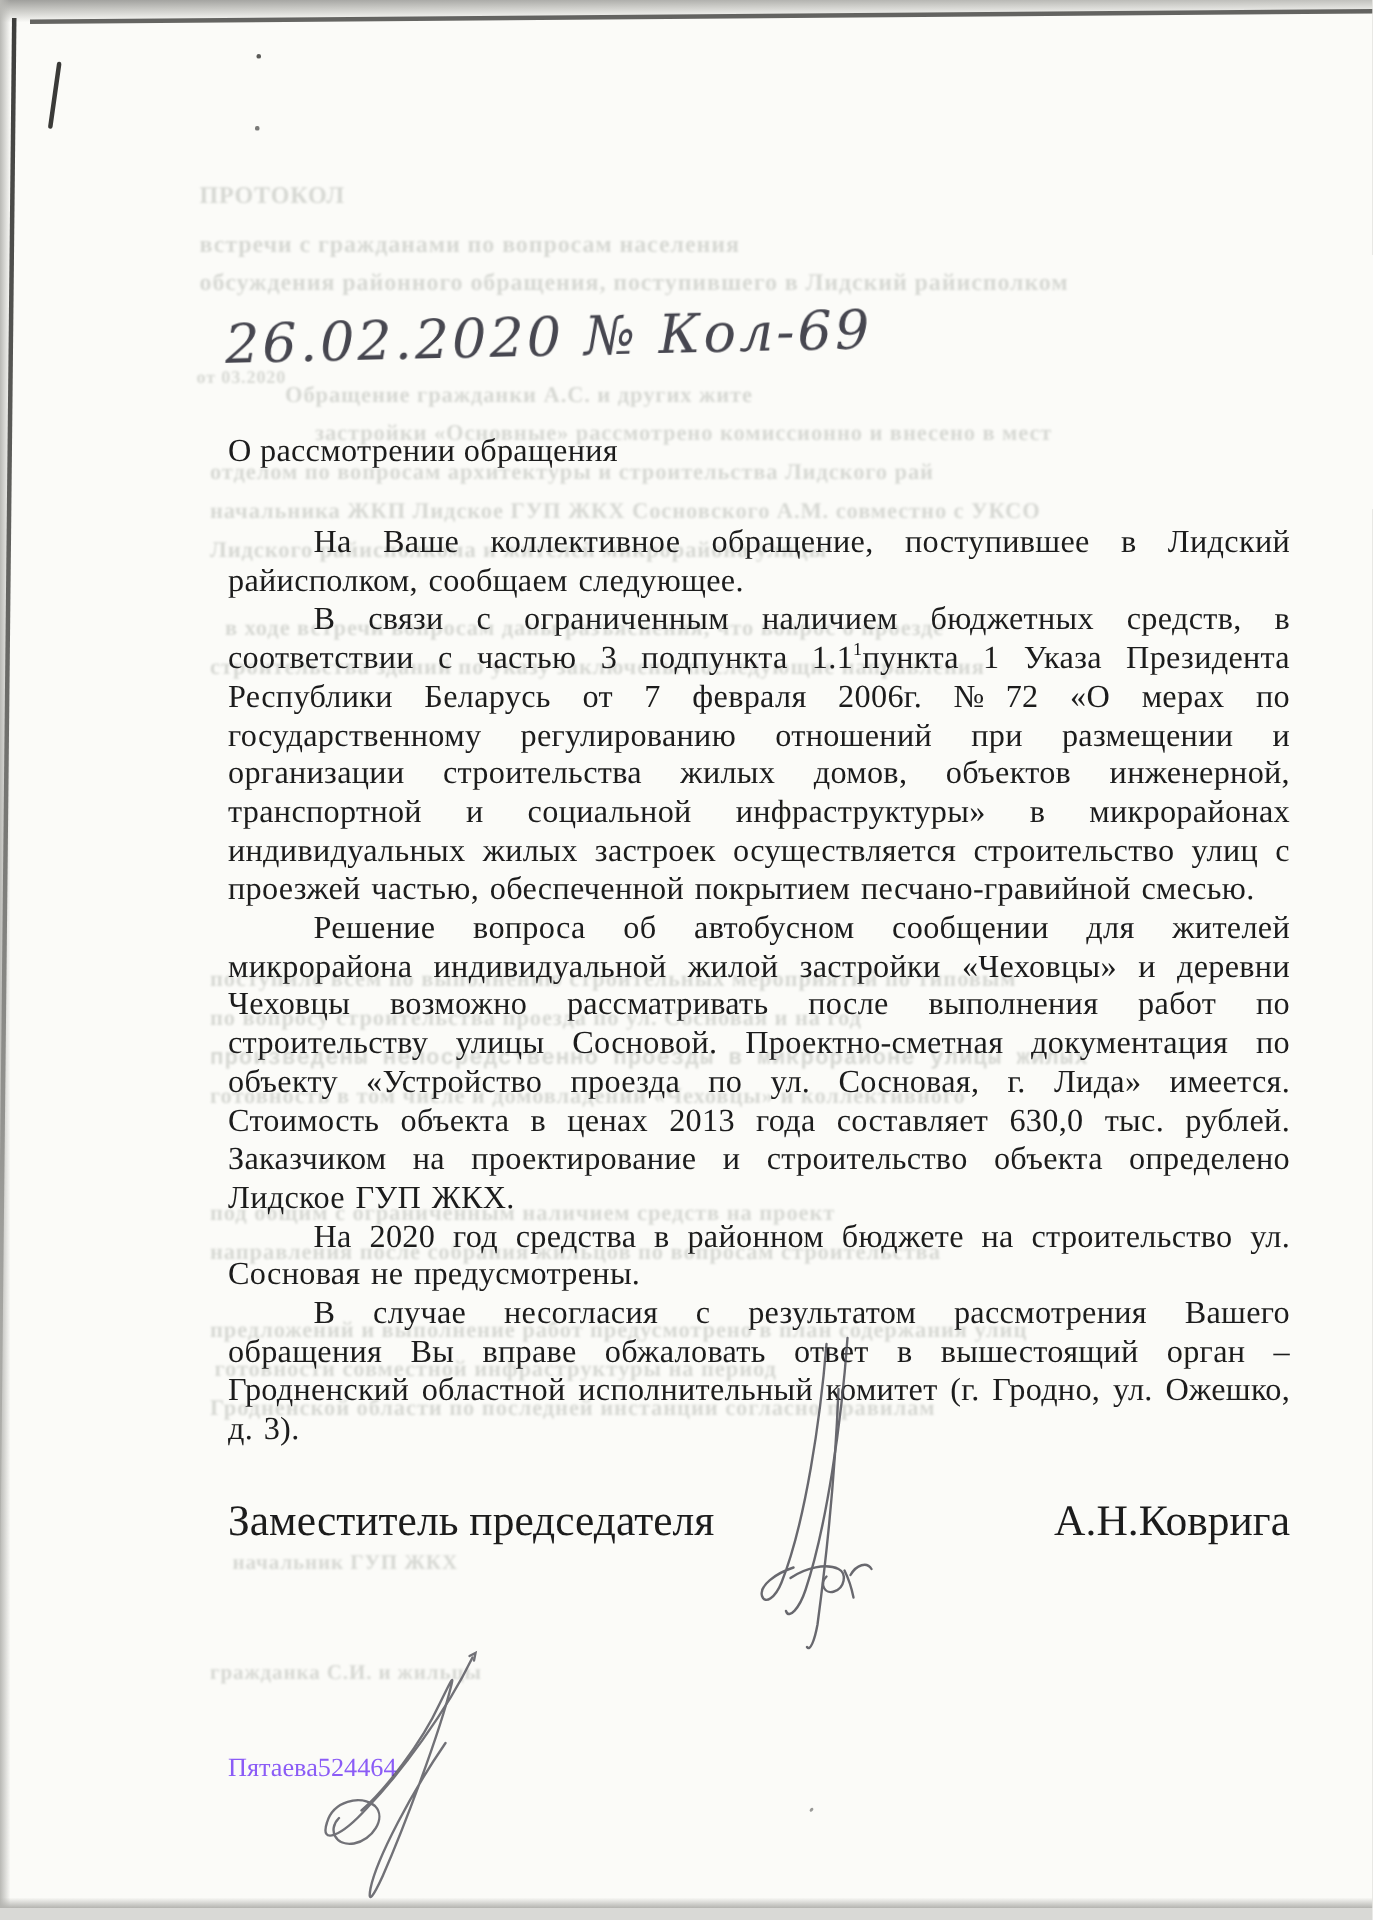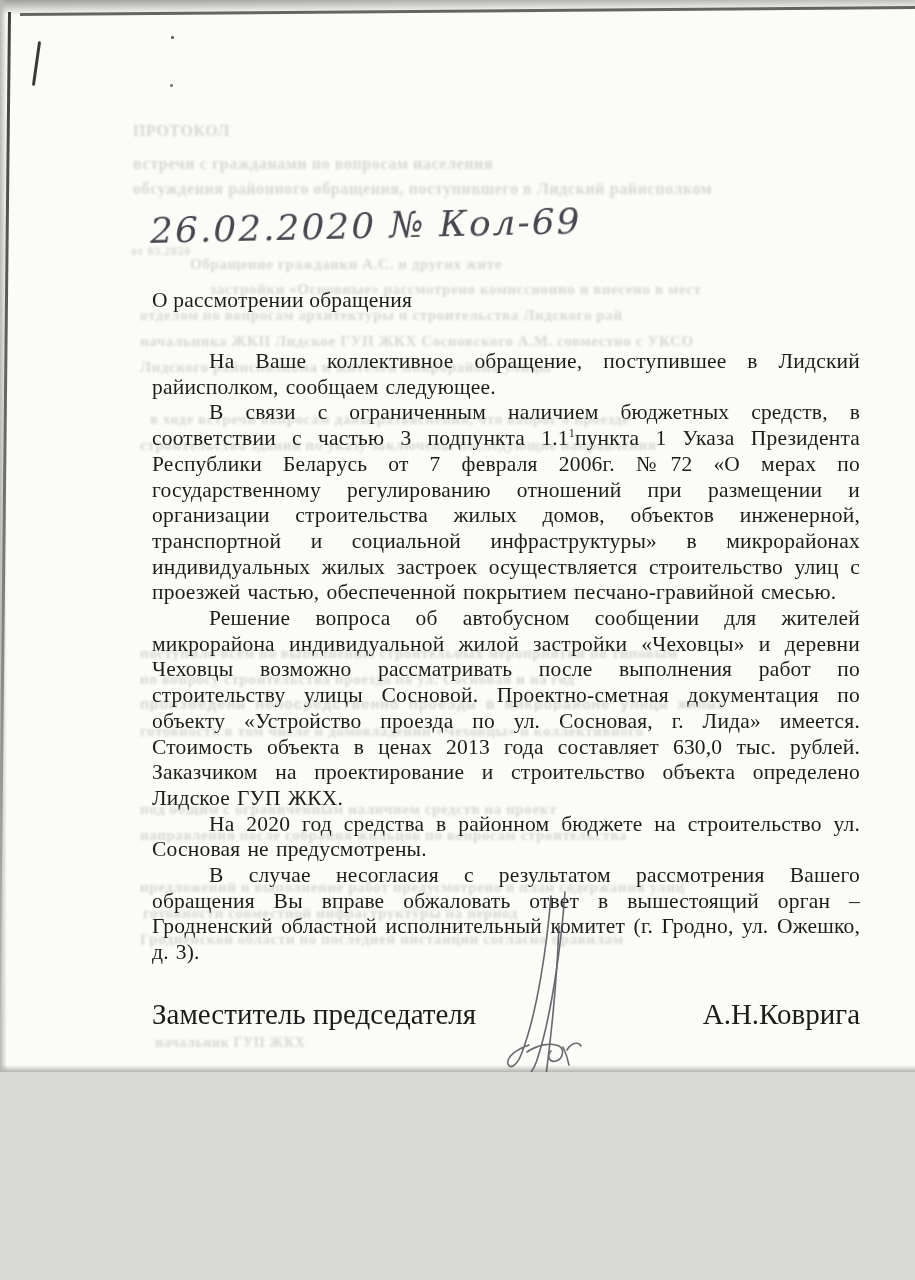--- a/index.html
+++ b/index.html
@@ -1,17 +1,17 @@
 <!DOCTYPE html>
 <html><head>
 <meta charset="utf-8">
 <style>
   html,body{margin:0;padding:0;background:#d9d9d6;}
   .page{
-    position:relative;width:915px;height:1072px;margin:0 auto;
+    position:relative;width:915px;height:1272px;margin:0 auto;
     background:#fbfbf8;overflow:hidden;
     font-family:"Liberation Serif","DejaVu Serif",serif;color:#1c1c1c;
   }
   
   .edge-top-shadow{position:absolute;top:0;left:0;right:0;height:15px;
     background:linear-gradient(180deg,#9f9f9c 0%,#c9c9c5 45%,rgba(235,235,230,0) 100%);
     transform:rotate(-0.35deg);transform-origin:left top;}
   .edge-top-line{position:absolute;top:13px;left:20px;right:-6px;height:2.5px;
     background:#4a4a48;transform:rotate(-0.45deg);transform-origin:left top;opacity:.85;}
   .edge-left-line{position:absolute;top:12px;left:8px;width:3px;height:1275px;

